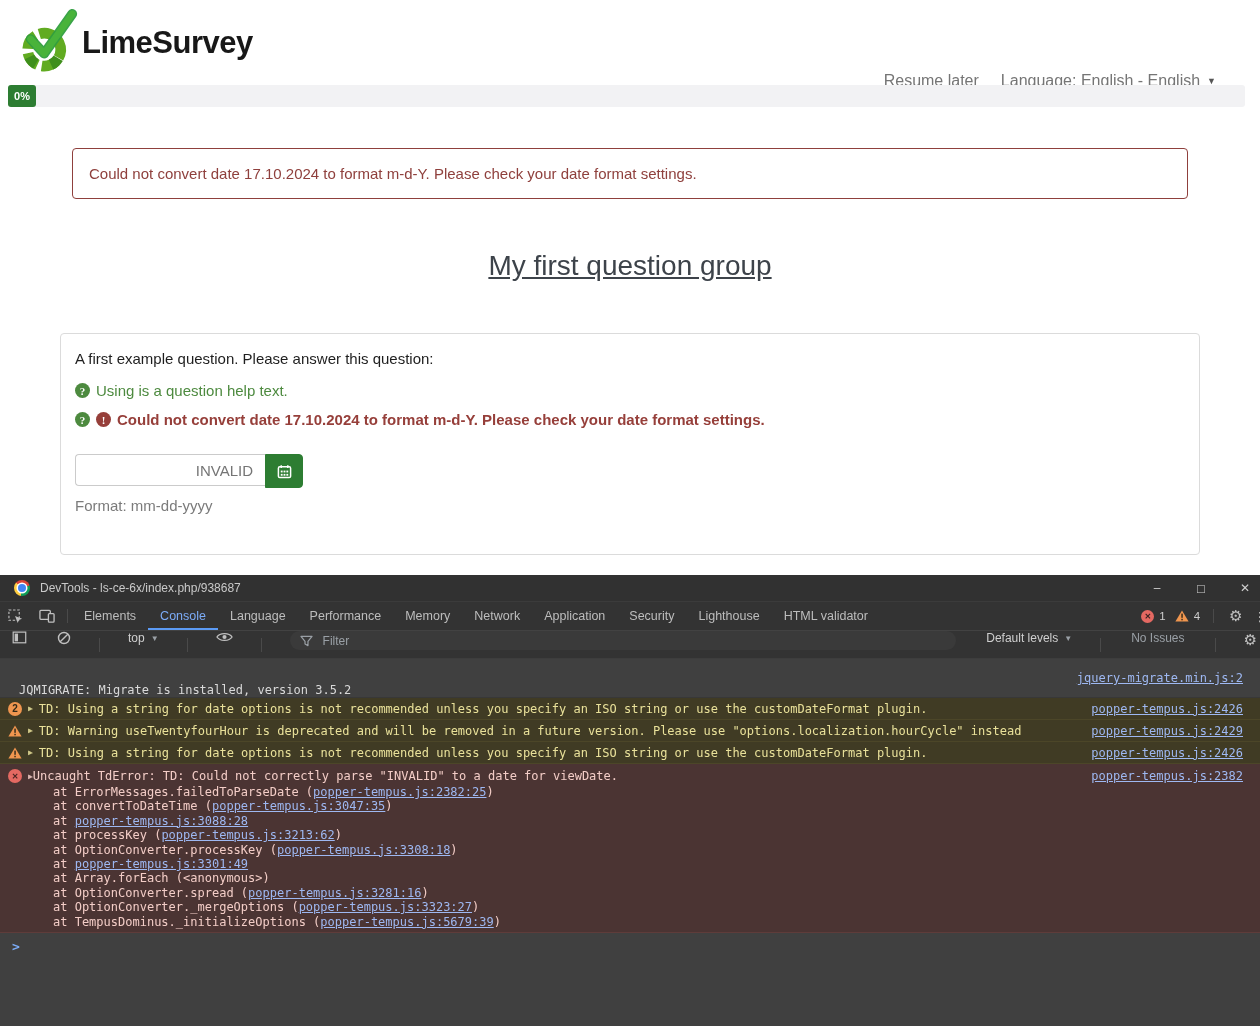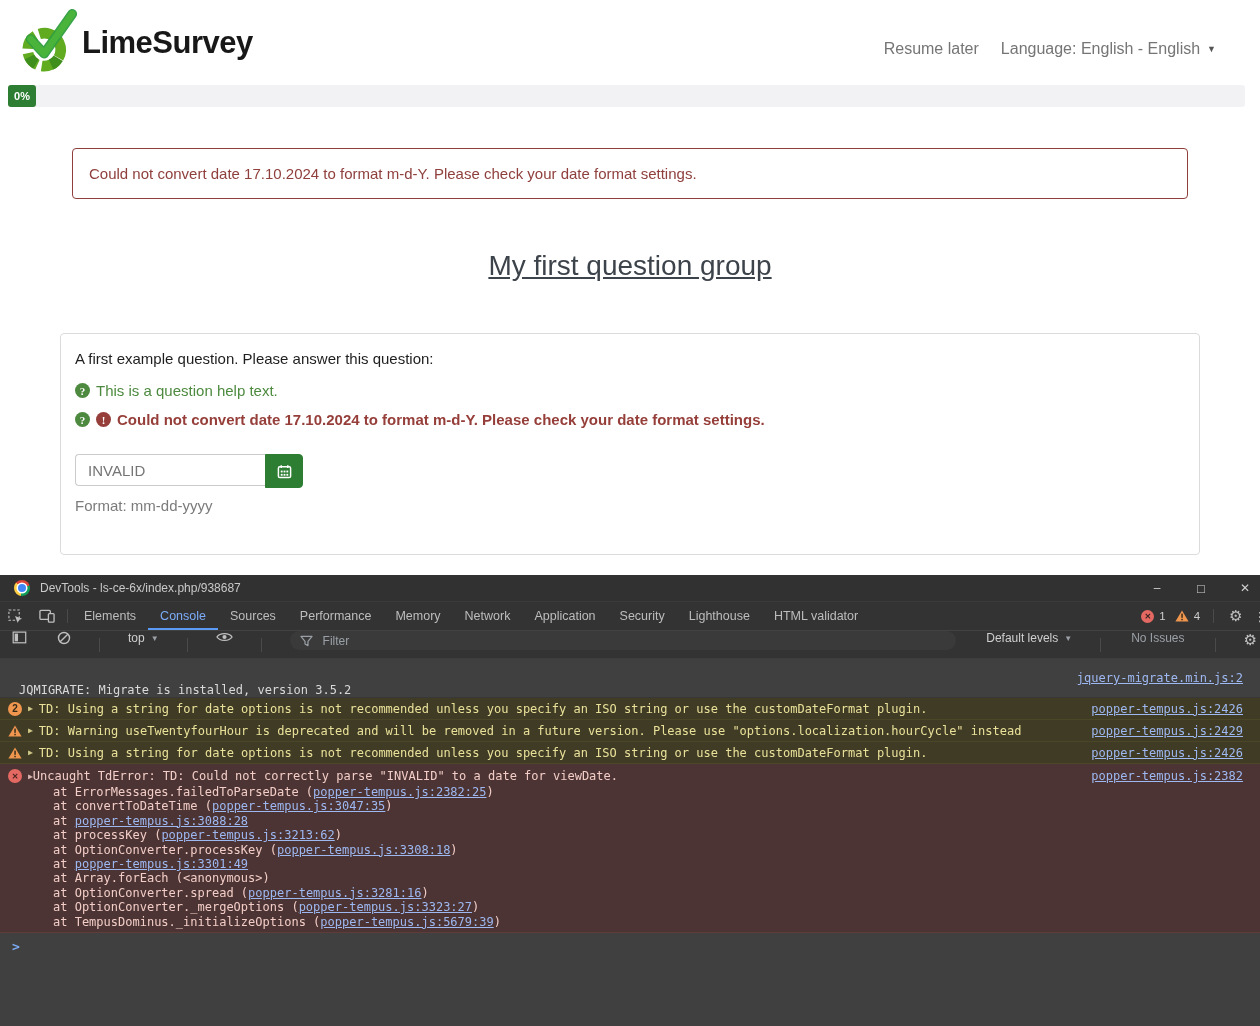--- a/index.html
+++ b/index.html
@@ -5,21 +5,21 @@
   html,body{margin:0;padding:0;background:#fff;}
   .stage{position:relative;width:1260px;height:1026px;overflow:hidden;background:#ffffff;
          font-family:"Liberation Sans",sans-serif;}
 
   
   .ls-logo{position:absolute;top:8px;left:18px;display:flex;align-items:center;gap:2px;}
   .ls-wordmark{font-size:31px;font-weight:700;color:#181818;letter-spacing:-0.5px;}
   .ls-nav{position:absolute;top:40px;right:44px;display:flex;align-items:center;gap:22px;
           font-size:16px;color:#757575;}
   .ls-nav .caret{font-size:9px;color:#555;margin-left:7px;}
-  .nav-item{display:flex;align-items:center;cursor:default;}
+  .nav-item{display:flex;align-items:center;cursor:default;margin-top:32px;}
 
   .progress-track{position:absolute;top:85px;left:8px;width:1237px;height:22px;
                   background:#f2f2f4;border-radius:3px;}
   .progress-badge{width:28px;height:22px;background:#2d7d32;color:#fff;font-size:11px;
                   font-weight:bold;border-radius:3px;display:flex;align-items:center;justify-content:center;}
 
   .ls-alert{position:absolute;top:148px;left:72px;width:1116px;height:51px;box-sizing:border-box;
             border:1px solid #8f403d;border-radius:4px;color:#8f403d;font-size:15px;
             display:flex;align-items:center;padding-left:16px;background:#fff;}
 
@@ -32,21 +32,21 @@
   .help-line{margin-top:15px;font-size:15px;color:#4d8a3f;display:flex;align-items:center;gap:6px;}
   .help-line.err{margin-top:12px;color:#963f3a;font-weight:bold;}
   .circle-ic{width:15px;height:15px;min-width:15px;border-radius:50%;color:#fff;font-size:11px;
              font-weight:bold;display:inline-flex;align-items:center;justify-content:center;
              font-family:"Liberation Serif",serif;}
   .ic-green{background:#4d8a3f;}
   .ic-red{background:#963f3a;}
   .input-group{margin-top:26px;display:flex;}
   .date-input{width:190px;height:32px;box-sizing:border-box;border:1px solid #cbcbcb;
               border-right:none;border-radius:4px 0 0 4px;padding:0 12px;font-size:15px;
-              color:#757575;outline:none;font-family:"Liberation Sans",sans-serif;}
+              color:#757575;outline:none;font-family:"Liberation Sans",sans-serif;text-align:right;}
   .cal-btn{width:36px;height:32px;background:#2d7d32;border:1px solid #2d7d32;
            border-radius:0 4px 4px 0;display:flex;align-items:center;justify-content:center;cursor:pointer;}
   .format-hint{margin-top:9px;font-size:15px;color:#7b7b7b;}
 
   
   .dt{position:absolute;top:575px;left:0;width:1260px;height:521px;background:#404040;color:#bdbdbd;}
   .dt-titlebar{height:26px;background:#313131;display:flex;align-items:center;
                padding-left:14px;gap:10px;font-size:12px;color:#c9c9c9;}
   .chrome-ic{width:16px;height:16px;border-radius:50%;position:relative;
              background:conic-gradient(from -50deg,#db4437 0 120deg,#0f9d58 120deg 240deg,#ffcd40 240deg 360deg);}
@@ -145,21 +145,21 @@
     <span>Could not convert date 17.10.2024 to format m-d-Y. Please check your date format settings.</span>
   </div>
 
   <div class="group-title">My first question group</div>
 
   <div class="q-card">
     <div class="q-text">A first example question. Please answer this question:</div>
 
     <div class="help-line">
       <span class="circle-ic ic-green">?</span>
-      <span>This is a question help text.</span>
+      <span>Using is a question help text.</span>
     </div>
 
     <div class="help-line err">
       <span class="circle-ic ic-green">?</span>
       <span class="circle-ic ic-red">!</span>
       <span>Could not convert date 17.10.2024 to format m-d-Y. Please check your date format settings.</span>
     </div>
 
     <div class="input-group">
       <input class="date-input" type="text" value="INVALID" style="">
@@ -203,21 +203,21 @@
       <span class="tb-ic">
         <svg width="16" height="14" viewBox="0 0 17 14">
           <rect x="1" y="1" width="11" height="9.5" rx="1" fill="none" stroke="#c0c0c0" stroke-width="1.4"></rect>
           <rect x="10" y="4.5" width="6" height="9" rx="1" fill="#333333" stroke="#c0c0c0" stroke-width="1.4"></rect>
         </svg>
       </span>
       <span class="vsep"></span>
 
       <span class="dt-tab">Elements</span>
       <span class="dt-tab active">Console</span>
-      <span class="dt-tab">Sources</span>
+      <span class="dt-tab">Language</span>
       <span class="dt-tab">Performance</span>
       <span class="dt-tab">Memory</span>
       <span class="dt-tab">Network</span>
       <span class="dt-tab">Application</span>
       <span class="dt-tab">Security</span>
       <span class="dt-tab">Lighthouse</span>
       <span class="dt-tab">HTML validator</span>
 
       <span class="tab-badges">
         <span class="err-badge">✕</span>

